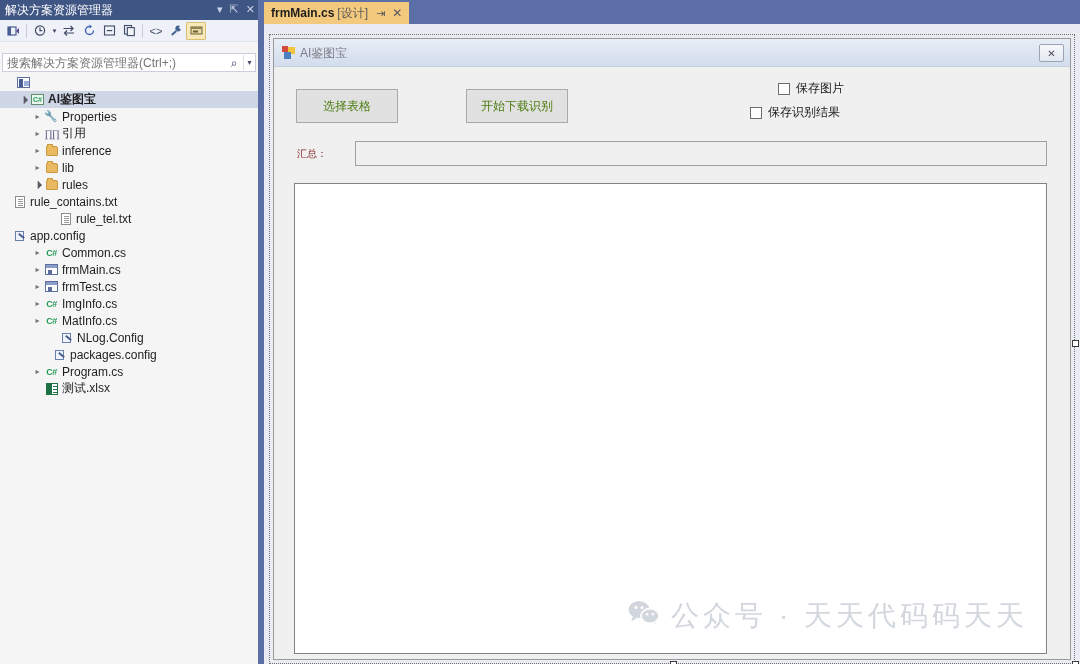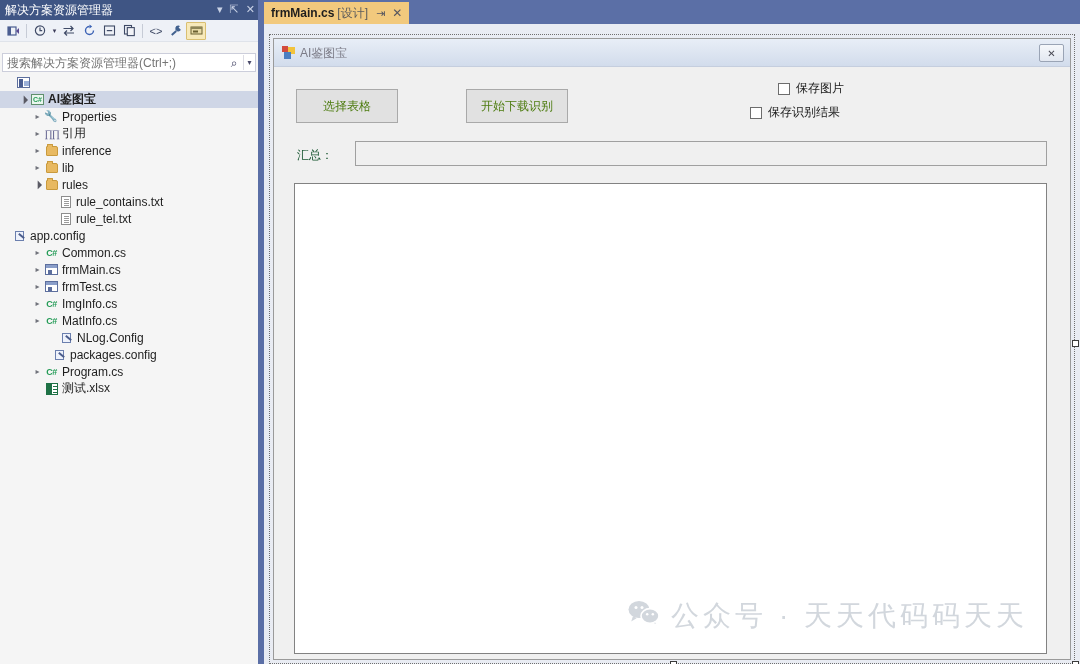--- a/index.html
+++ b/index.html
@@ -97,21 +97,21 @@
     box-sizing:border-box;border-radius:2px;display:flex;align-items:center;justify-content:center;
     font-size:10px;color:#4a4a55;}
 
   .fbody{position:absolute;left:0;top:28px;right:0;bottom:0;background:#f0f0f0;}
 
   .wbtn{position:absolute;height:34px;background:#e1e1e1;border:1px solid #a9a9a9;
     box-sizing:border-box;display:flex;align-items:center;justify-content:center;
     font-size:12px;color:#4d7c0f;}
   .wchk{position:absolute;display:flex;align-items:center;font-size:12px;color:#1b1b1b;}
   .wchk .box{width:12px;height:12px;background:#ffffff;border:1px solid #6d6d6d;box-sizing:border-box;margin-right:6px;}
-  .wlabel{position:absolute;font-size:12px;color:#14532d;font-family:Liberation Serif, serif;}
+  .wlabel{position:absolute;font-size:10px;color:#7f1d1d;font-family:Liberation Serif, serif;}
   .wtext{position:absolute;background:#f0f0f0;border:1px solid #a0a0a0;box-sizing:border-box;}
   .wpanel{position:absolute;background:#ffffff;border:1px solid #828282;box-sizing:border-box;overflow:hidden;}
 
   .wm{position:absolute;right:18px;bottom:18px;display:flex;align-items:center;
     color:#d2d7dd;font-size:28px;letter-spacing:4px;white-space:nowrap;}
   .wm .wx{margin-right:10px;display:inline-block;}
 
   
   .grip{position:absolute;width:7px;height:7px;background:#ffffff;border:1px solid #3a3a3a;box-sizing:border-box;}
 </style>
@@ -236,21 +236,21 @@
           </span>
           <span class="lbl">lib</span>
         </div>
         <div class="node" style="padding-left: 32px;">
           <span class="arrow" style="transform: rotate(-45deg); color: rgb(90, 90, 100);">◢</span>
           <span class="ico">
             <span class="i-folder"></span>
           </span>
           <span class="lbl">rules</span>
         </div>
-        <div class="node" style="padding-left: 46px;">
+        <div class="node" style="">
           <span class="arrow"></span>
           <span class="ico">
             <span class="i-doc"></span>
           </span>
           <span class="lbl">rule_contains.txt</span>
         </div>
         <div class="node" style="padding-left: 46px;">
           <span class="arrow"></span>
           <span class="ico">
             <span class="i-doc"></span>

